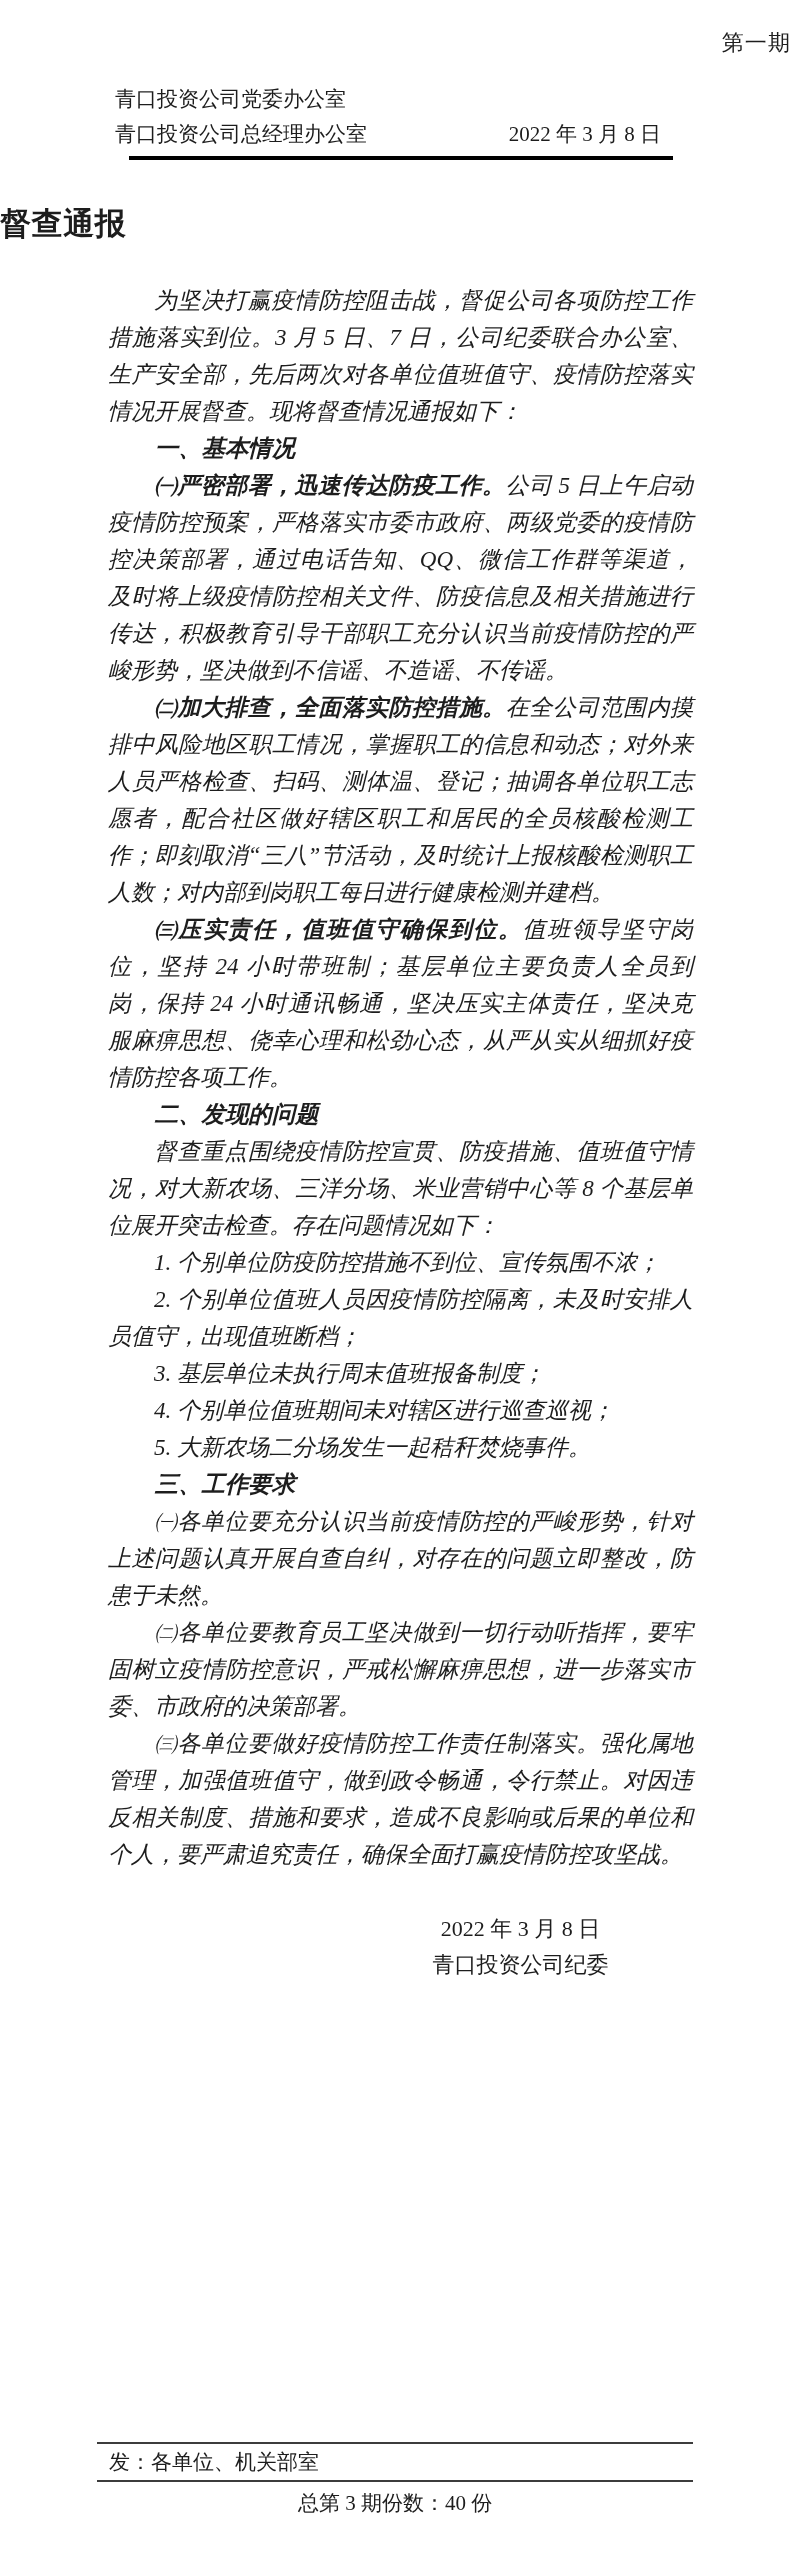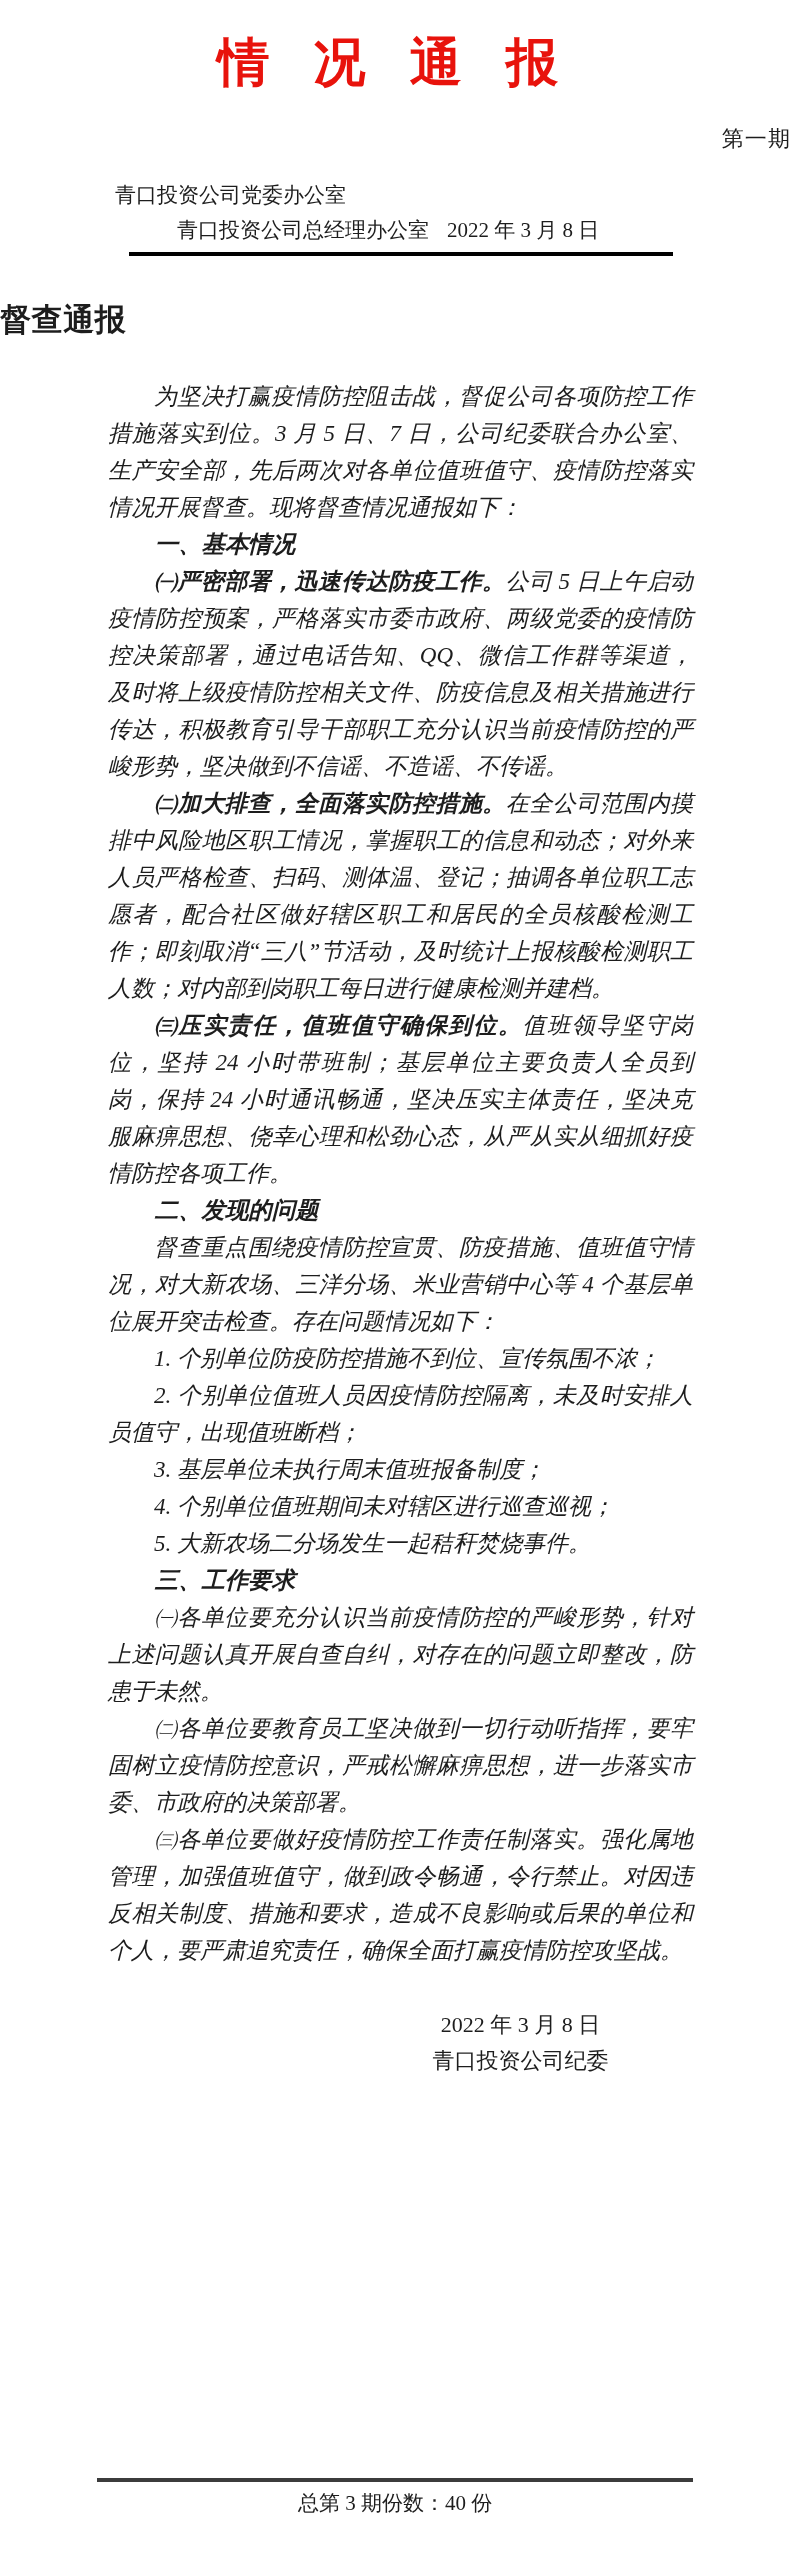--- a/index.html
+++ b/index.html
@@ -29,21 +29,21 @@
     line-height:30px;
     letter-spacing:0.05em;
   }
   .header {
     margin:24px 98px 0 115px;
     font-size:21px;
     line-height:35px;
   }
   .header-row2 {
     display:flex;
-    justify-content:center;
+    justify-content:space-between;
     align-items:baseline;
     gap:18px;
   }
   .header-date { padding-right:32px; white-space:nowrap; }
   .rule {
     height:4px;
     background:#000000;
     margin:4px 118px 0 129px;
   }
   .doc-heading {
@@ -95,21 +95,20 @@
     justify-content:center;
     padding-top:8px;
     line-height:26px;
   }
 </style>
 </head>
 <body>
 
 <div class="page">
 
-  <div class="doc-title">情 况 通 报</div>
 
   <div class="issue">第一期</div>
 
   <div class="header">
     <div>青口投资公司党委办公室</div>
     <div class="header-row2">
       <span>青口投资公司总经理办公室</span>
       <span class="header-date">2022 年 3 月 8 日</span>
     </div>
   </div>
@@ -120,40 +119,41 @@
 
   <div class="body">
     <p>为坚决打赢疫情防控阻击战，督促公司各项防控工作措施落实到位。3 月 5 日、7 日，公司纪委联合办公室、生产安全部，先后两次对各单位值班值守、疫情防控落实情况开展督查。现将督查情况通报如下：</p>
 
     <p class="sec-heading">一、基本情况</p>
     <p><span class="lead">㈠严密部署，迅速传达防疫工作。</span><span>公司 5 日上午启动疫情防控预案，严格落实市委市政府、两级党委的疫情防控决策部署，通过电话告知、QQ、微信工作群等渠道，及时将上级疫情防控相关文件、防疫信息及相关措施进行传达，积极教育引导干部职工充分认识当前疫情防控的严峻形势，坚决做到不信谣、不造谣、不传谣。</span></p>
     <p><span class="lead">㈡加大排查，全面落实防控措施。</span><span>在全公司范围内摸排中风险地区职工情况，掌握职工的信息和动态；对外来人员严格检查、扫码、测体温、登记；抽调各单位职工志愿者，配合社区做好辖区职工和居民的全员核酸检测工作；即刻取消“三八”节活动，及时统计上报核酸检测职工人数；对内部到岗职工每日进行健康检测并建档。</span></p>
     <p><span class="lead">㈢压实责任，值班值守确保到位。</span><span>值班领导坚守岗位，坚持 24 小时带班制；基层单位主要负责人全员到岗，保持 24 小时通讯畅通，坚决压实主体责任，坚决克服麻痹思想、侥幸心理和松劲心态，从严从实从细抓好疫情防控各项工作。</span></p>
 
     <p class="sec-heading">二、发现的问题</p>
-    <p>督查重点围绕疫情防控宣贯、防疫措施、值班值守情况，对大新农场、三洋分场、米业营销中心等 4 个基层单位展开突击检查。存在问题情况如下：</p>
+    <p>督查重点围绕疫情防控宣贯、防疫措施、值班值守情况，对大新农场、三洋分场、米业营销中心等 8 个基层单位展开突击检查。存在问题情况如下：</p>
     <p>1. 个别单位防疫防控措施不到位、宣传氛围不浓；</p>
     <p>2. 个别单位值班人员因疫情防控隔离，未及时安排人员值守，出现值班断档；</p>
     <p>3. 基层单位未执行周末值班报备制度；</p>
     <p>4. 个别单位值班期间未对辖区进行巡查巡视；</p>
     <p>5. 大新农场二分场发生一起秸秆焚烧事件。</p>
 
     <p class="sec-heading">三、工作要求</p>
     <p>㈠各单位要充分认识当前疫情防控的严峻形势，针对上述问题认真开展自查自纠，对存在的问题立即整改，防患于未然。</p>
     <p>㈡各单位要教育员工坚决做到一切行动听指挥，要牢固树立疫情防控意识，严戒松懈麻痹思想，进一步落实市委、市政府的决策部署。</p>
     <p>㈢各单位要做好疫情防控工作责任制落实。强化属地管理，加强值班值守，做到政令畅通，令行禁止。对因违反相关制度、措施和要求，造成不良影响或后果的单位和个人，要严肃追究责任，确保全面打赢疫情防控攻坚战。</p>
   </div>
 
   <div class="signature">
     <div>2022 年 3 月 8 日</div>
     <div>青口投资公司纪委</div>
   </div>
 
   <div class="footer">
     <div class="footer-line"></div>
+    <div class="footer-dist">发：各单位、机关部室</div>
     <div class="footer-line"></div>
     <div class="footer-bottom">
       <span>总第 3 期</span>
       <span>份数：40 份</span>
     </div>
   </div>
 
 </div>
 
 

